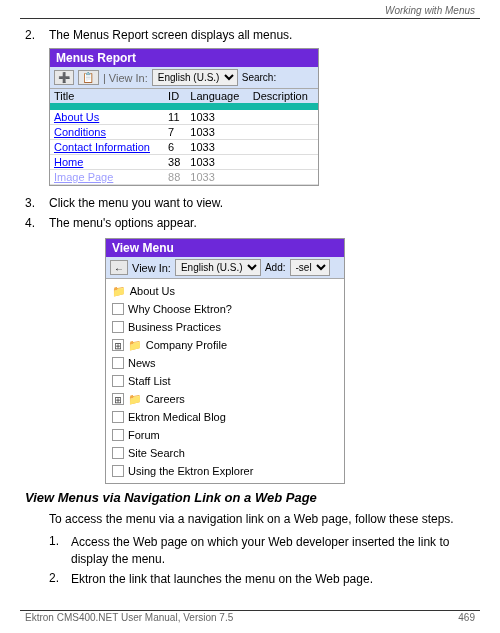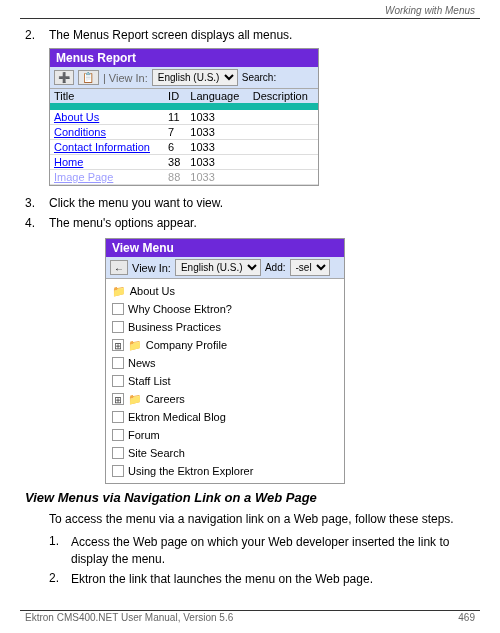--- a/index.html
+++ b/index.html
@@ -402,15 +402,15 @@
       </div>
       <div class="sub-step">
         <span class="sub-step-num">2.</span>
         <span class="sub-step-text">Ektron the link that launches the menu on the Web page.</span>
       </div>
     </div>
 
 </div>
 
 <div class="page-footer">
-  <span>Ektron CMS400.NET User Manual, Version 5.6</span>
+  <span>Ektron CMS400.NET User Manual, Version 7.5</span>
   <span>469</span>
 </div>
 
 </body></html>

